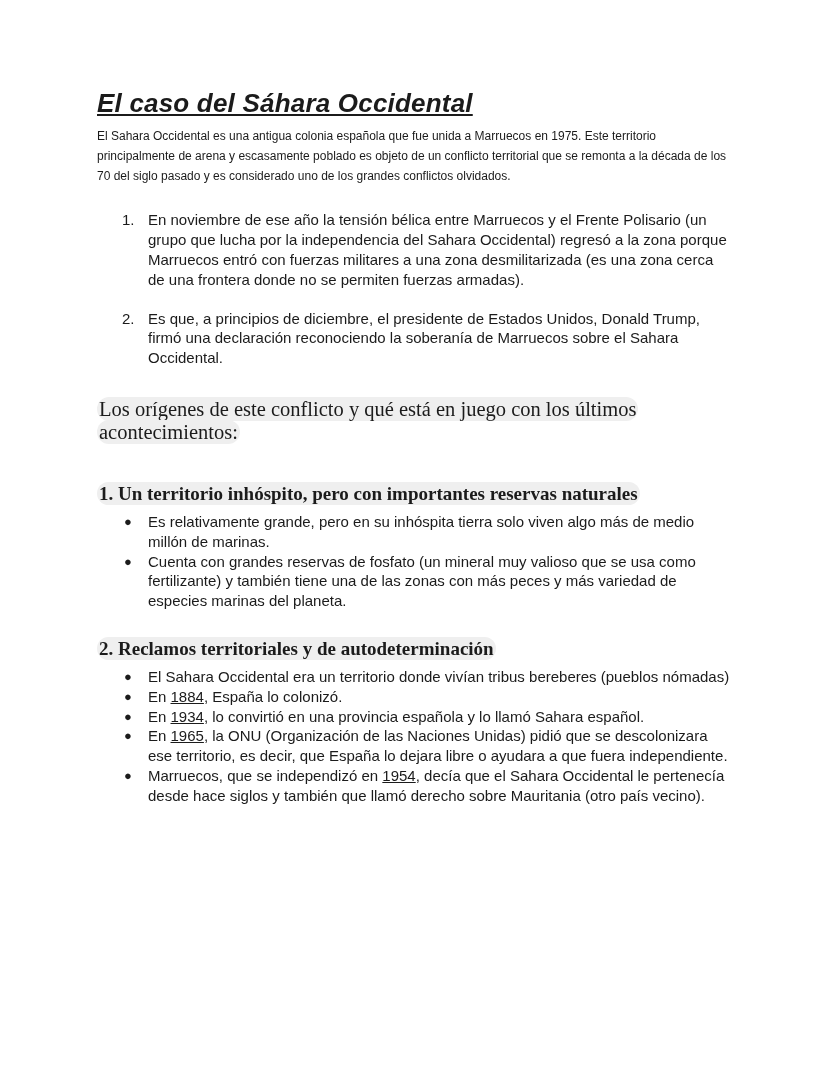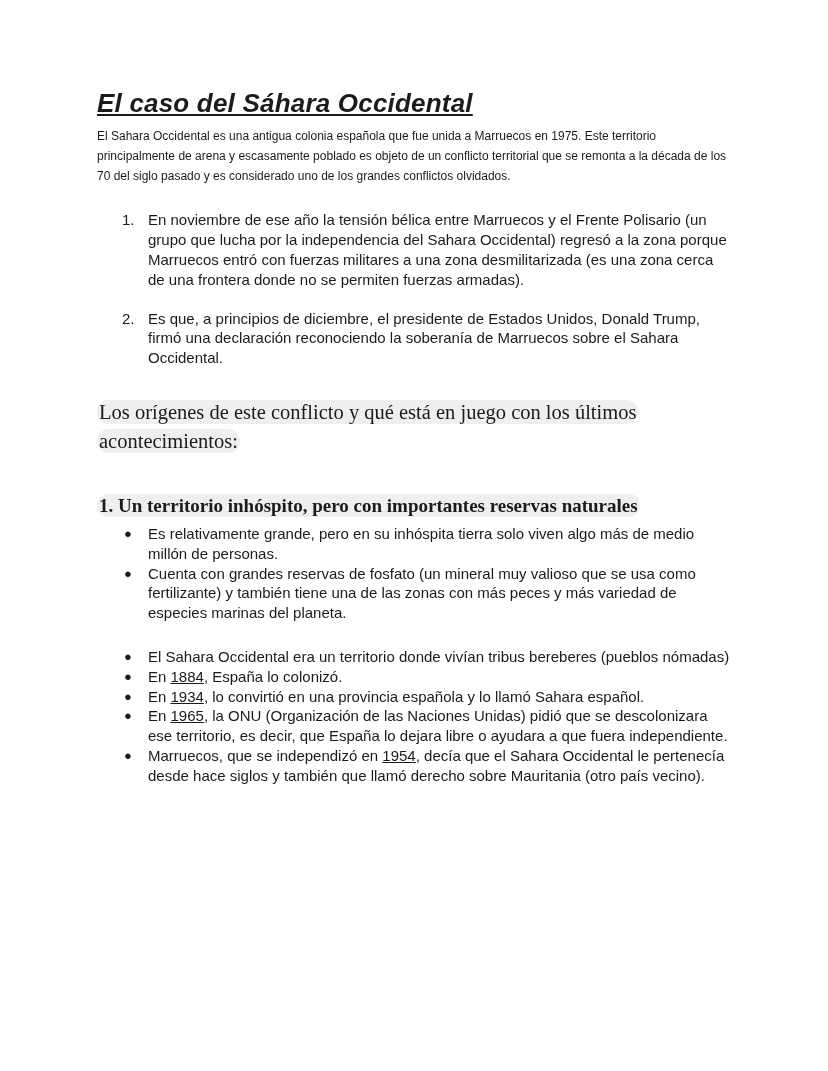--- a/index.html
+++ b/index.html
@@ -54,21 +54,21 @@
     flex: 0 0 24px;
     margin-left: 27px;
     font-size: 13px;
   }
   .item-text { flex: 1 1 auto; }
 
   .subtitle {
     font-family: "Liberation Serif", "DejaVu Serif", serif;
     font-size: 20.5px;
     font-weight: normal;
-    line-height: 29px;
+    line-height: 23px;
     margin-bottom: 36px;
   }
   .section-heading {
     font-family: Liberation Serif, serif;
     font-size: 19px;
     font-weight: bold;
     line-height: 27px;
     margin-bottom: 5px;
     max-width: 600px;
   }
@@ -103,28 +103,29 @@
     </li>
   </ol>
 
   <h2 class="subtitle"><span class="hl">Los orígenes de este conflicto y qué está en juego con los últimos acontecimientos:</span></h2>
 
   <h3 class="section-heading"><span class="hl">1. Un territorio inhóspito, pero con importantes reservas naturales</span></h3>
 
   <ul class="bullet-list">
     <li class="bullet-item">
       <span class="bullet-marker">●</span>
-      <span class="item-text">Es relativamente grande, pero en su inhóspita tierra solo viven algo más de medio millón de personas.</span>
+      <span class="item-text">Es relativamente grande, pero en su inhóspita tierra solo viven algo más de medio millón de marinas.</span>
     </li>
     <li class="bullet-item">
       <span class="bullet-marker">●</span>
       <span class="item-text">Cuenta con grandes reservas de fosfato (un mineral muy valioso que se usa como fertilizante) y también tiene una de las zonas con más peces y más variedad de especies marinas del planeta.</span>
     </li>
   </ul>
 
+  <h3 class="section-heading"><span class="hl">2. Reclamos territoriales y de autodeterminación</span></h3>
 
   <ul class="bullet-list last">
     <li class="bullet-item">
       <span class="bullet-marker">●</span>
       <span class="item-text"><span>El Sahara Occidental era un territorio donde vivían tribus bereberes (pueblos nómadas)</span><span class="year"></span><span></span></span>
     </li>
     <li class="bullet-item">
       <span class="bullet-marker">●</span>
       <span class="item-text"><span>En </span><span class="year">1884</span><span>, España lo colonizó.</span></span>
     </li>

